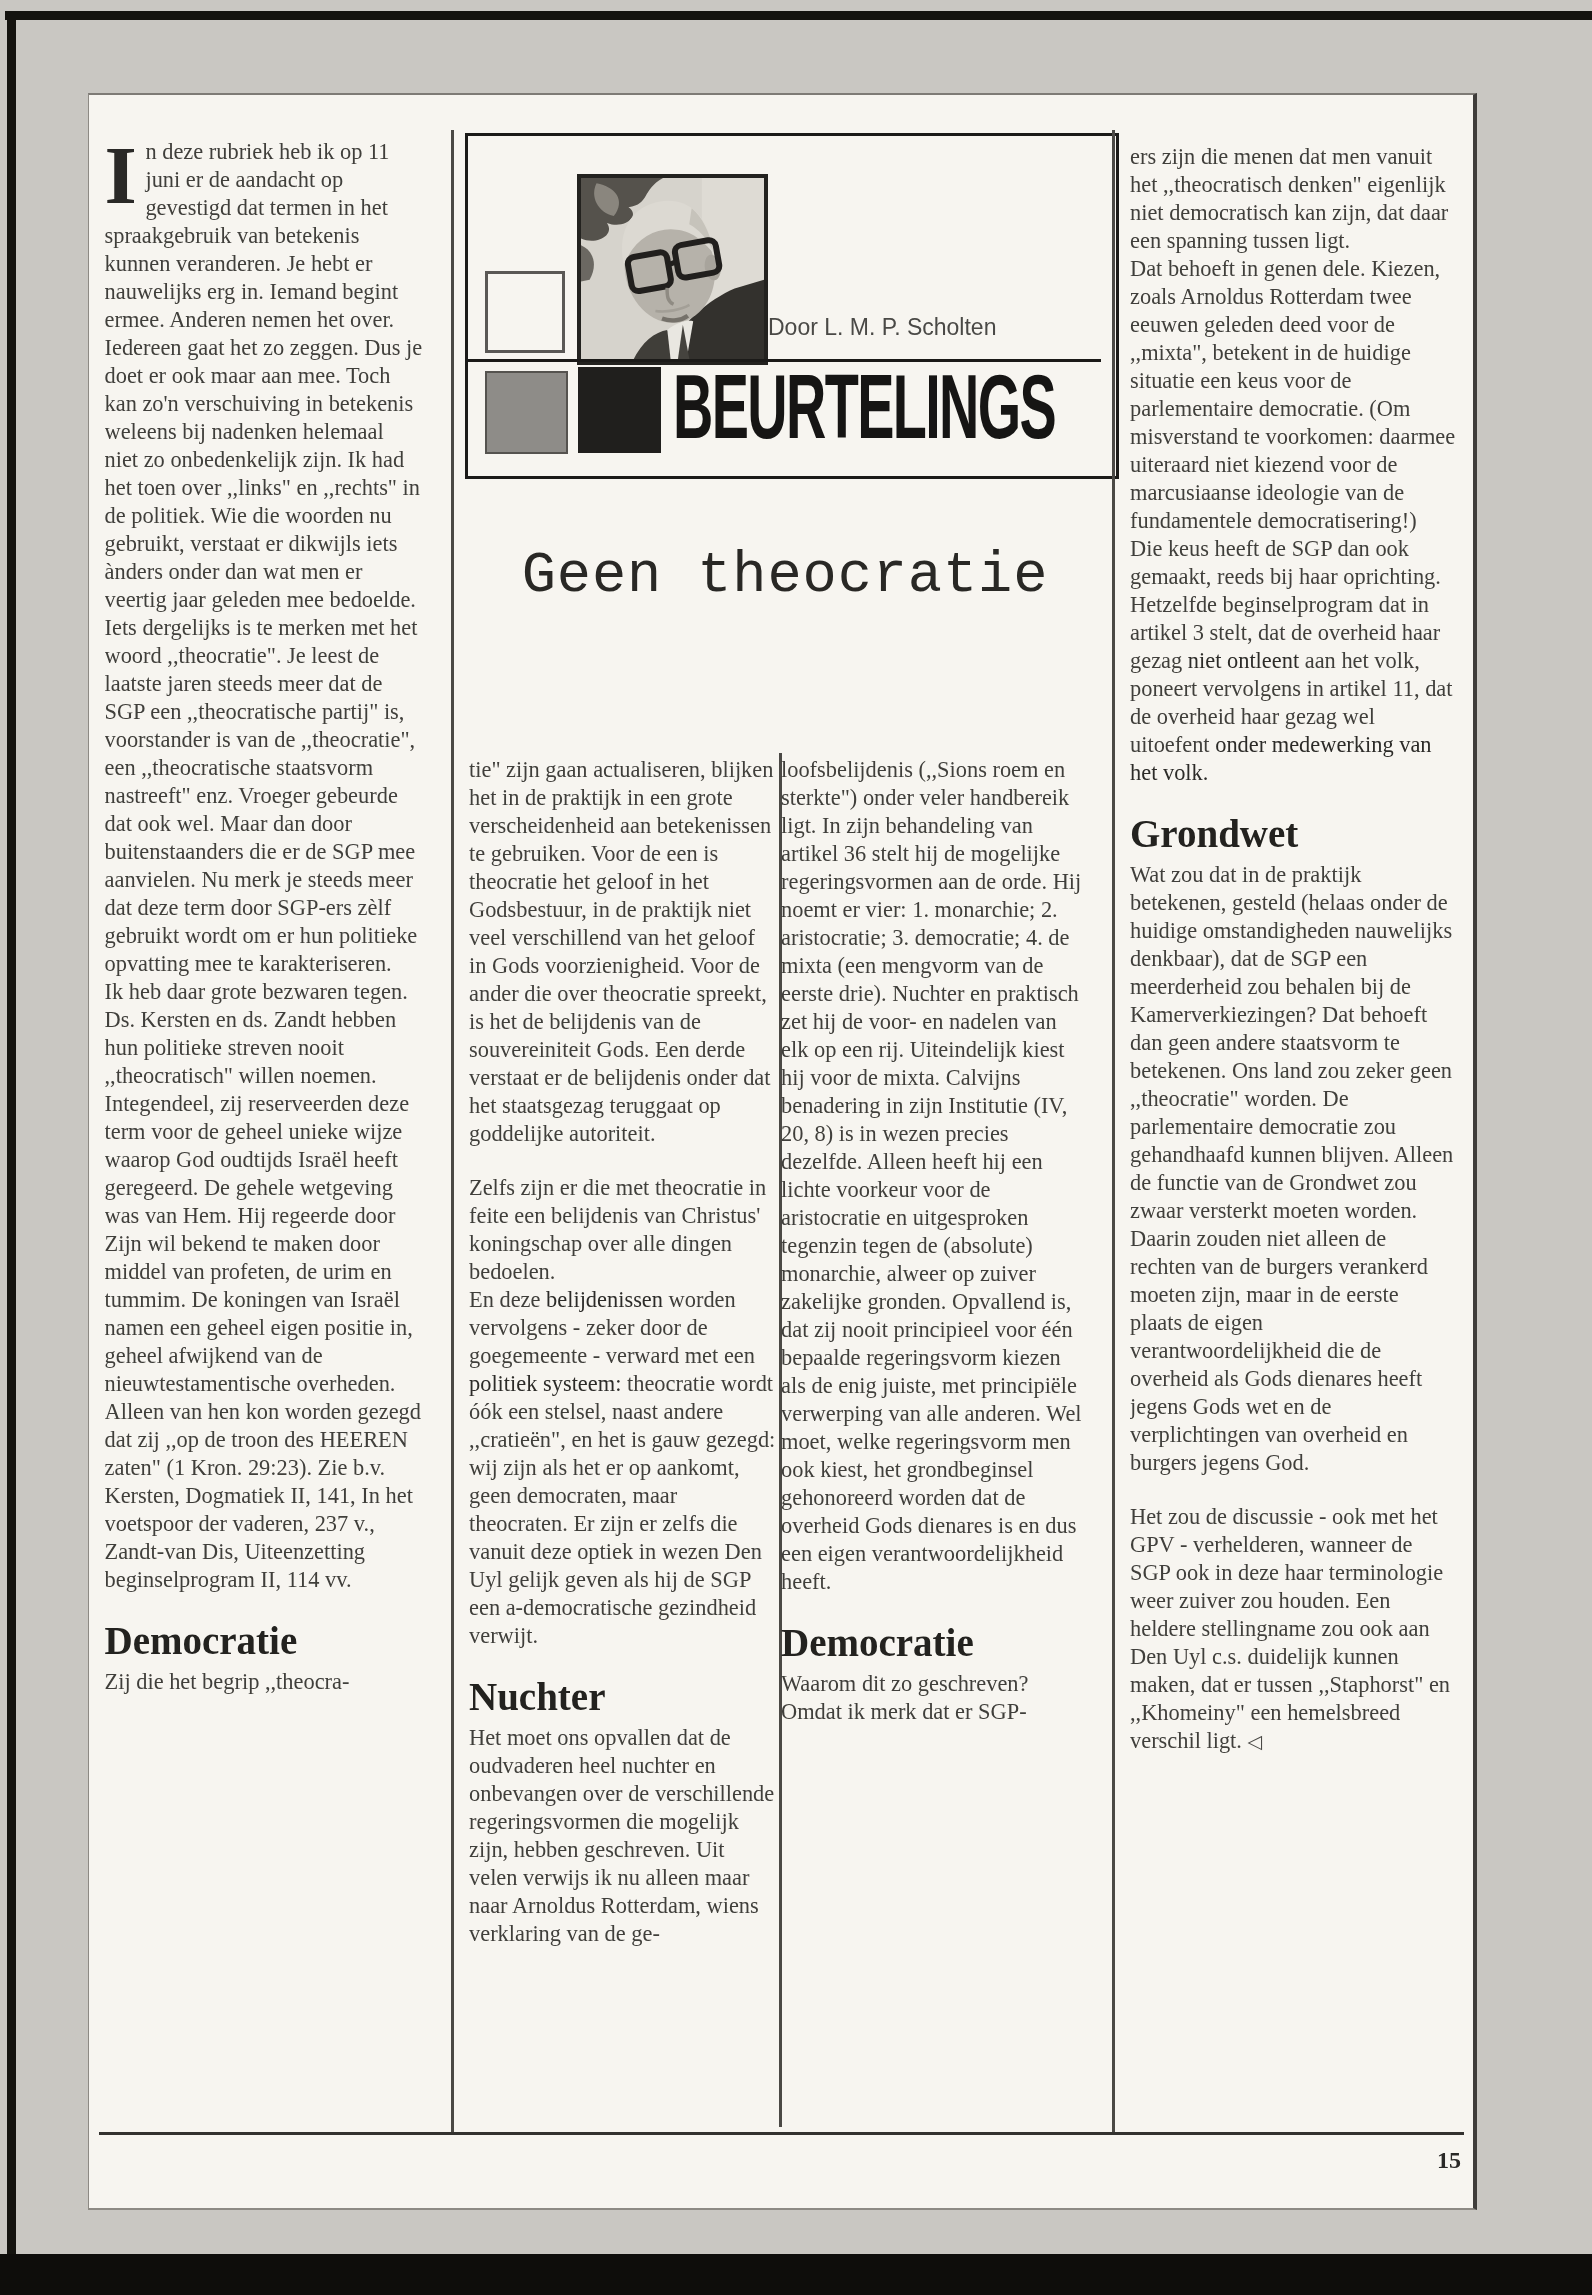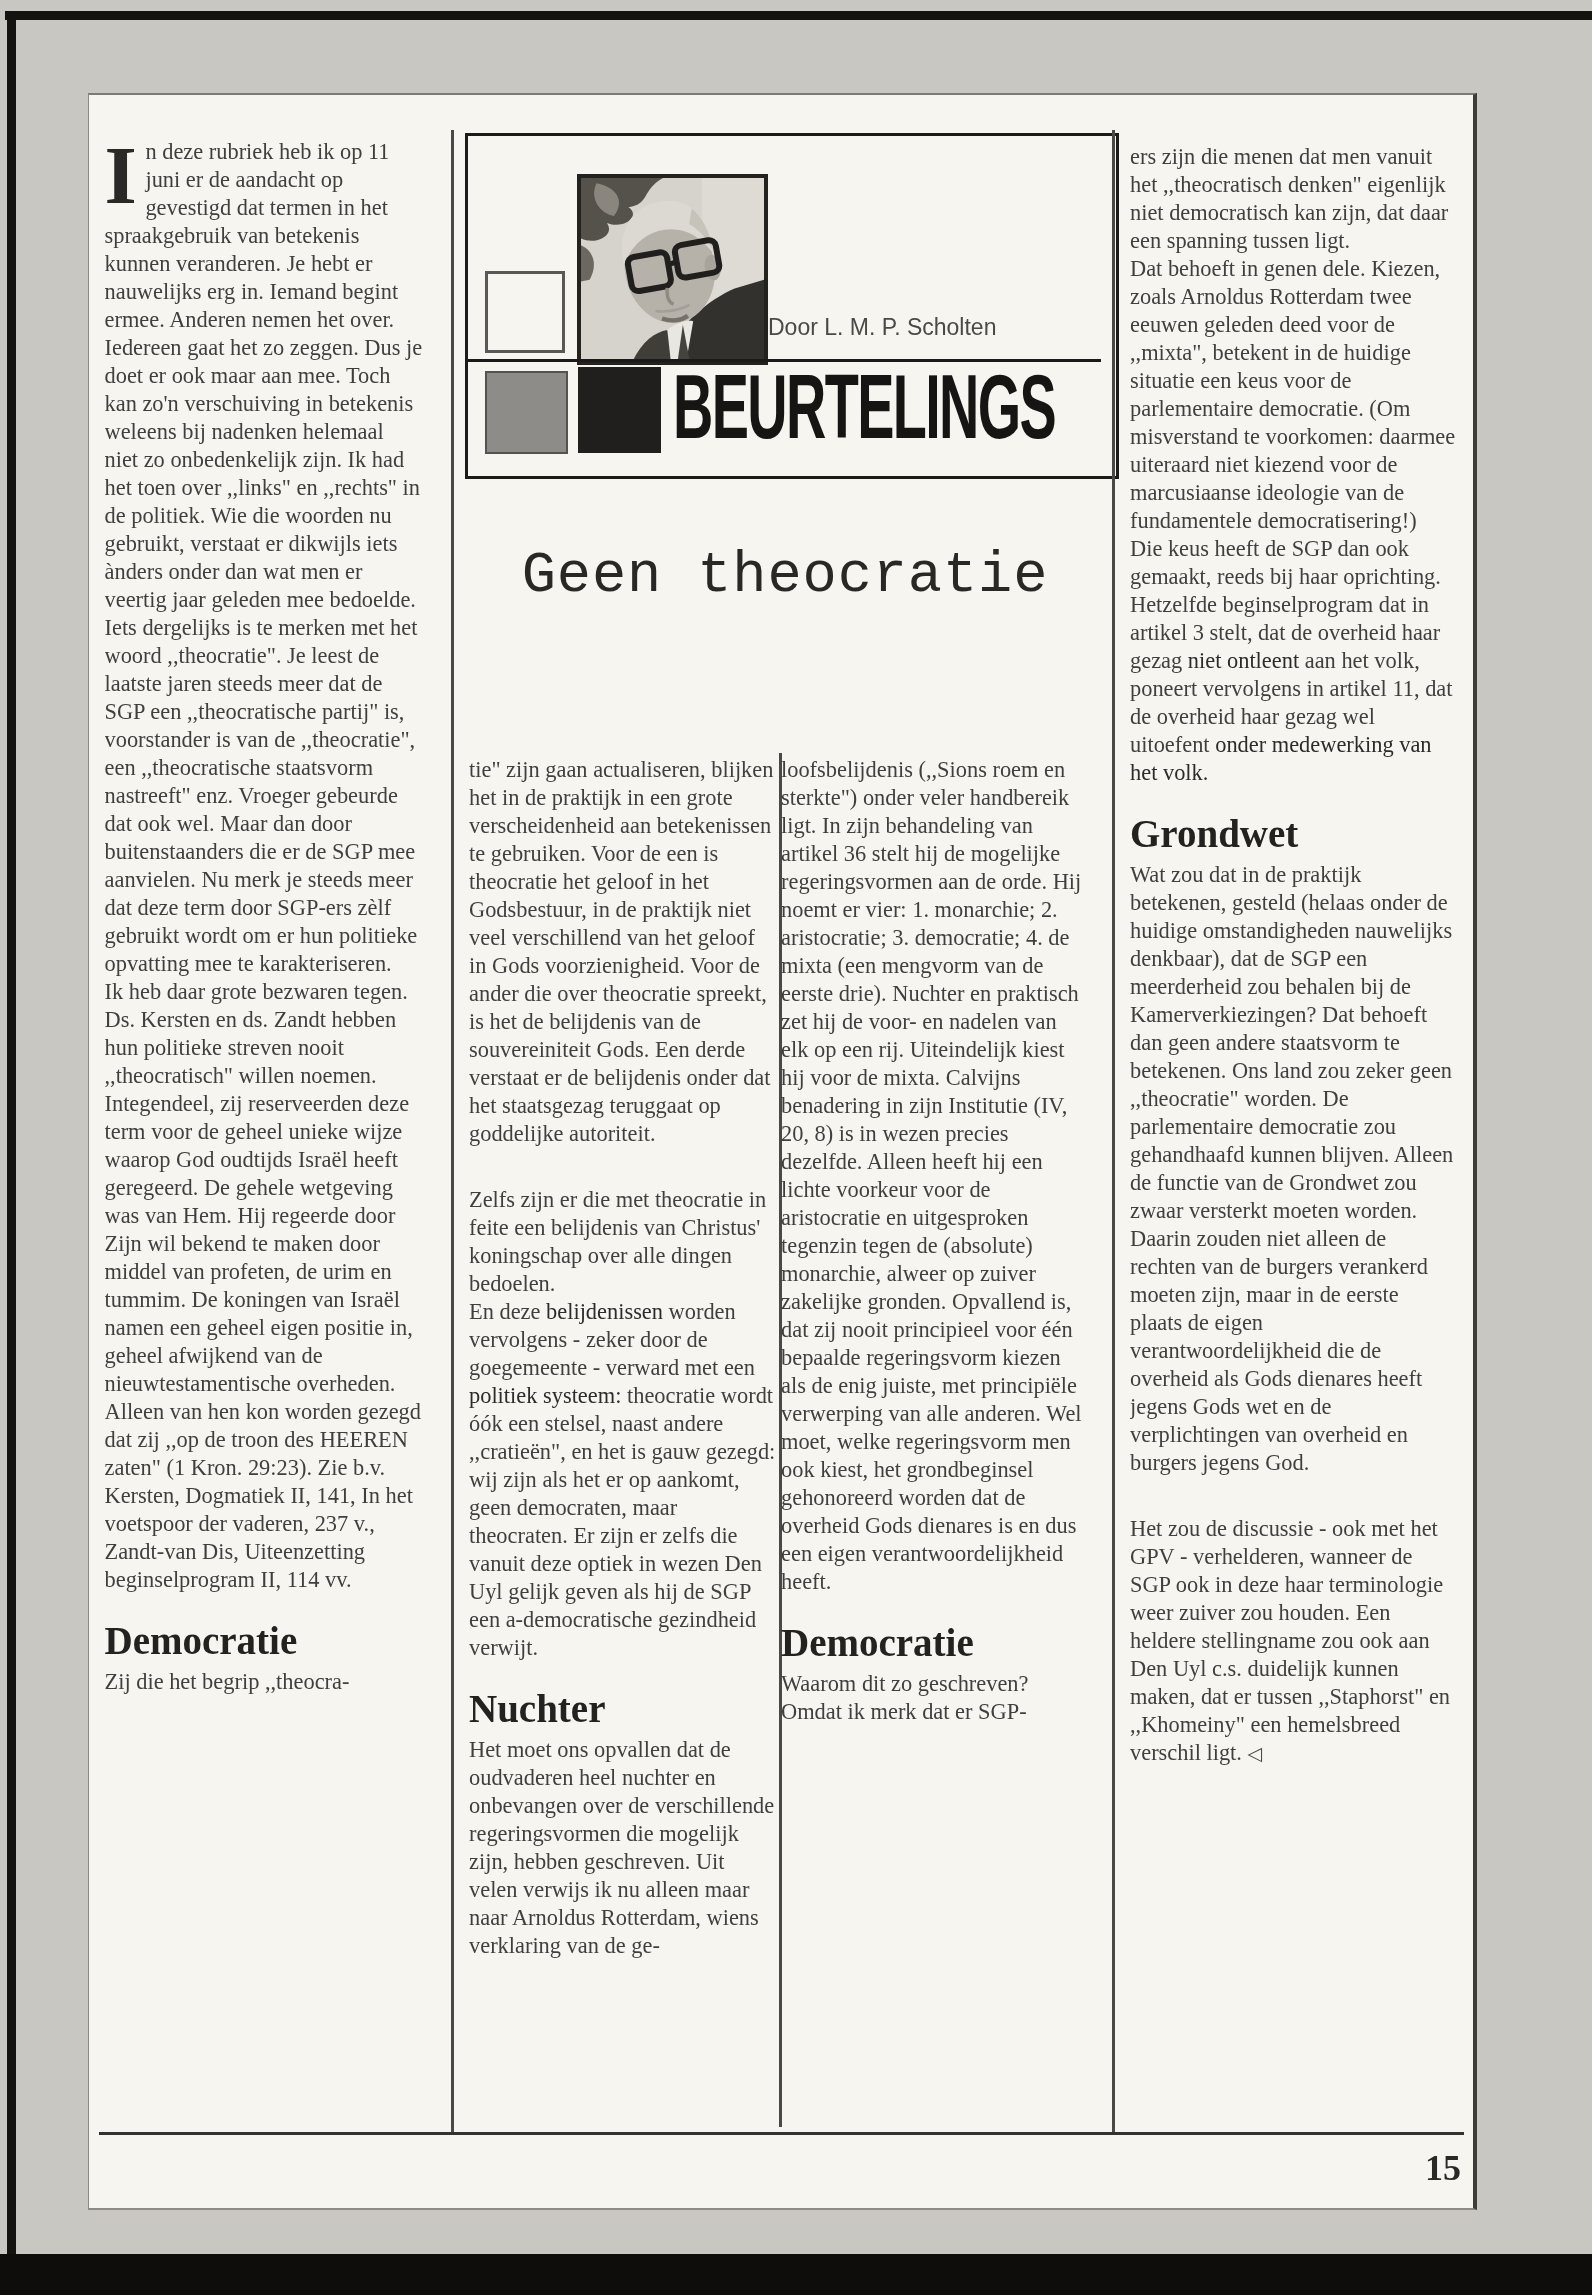--- a/index.html
+++ b/index.html
@@ -12,21 +12,21 @@
   .frame-bottom{position:absolute;left:0;top:2254px;width:1592px;height:41px;background:#0e0d0b;}
 
   
   .page{position:absolute;left:88px;top:93px;width:1384px;height:2113px;
         background:#f7f5f0;border-top:2.6px solid #7e7b76;border-left:1.7px solid #8d8a84;
         border-bottom:2.6px solid #8d8a84;border-right:4.3px solid #3f3d3a;overflow:hidden;}
 
   
   .col{position:absolute;color:#403f3b;font-size:22.4px;line-height:28px;overflow:hidden;}
   .col p.para{margin:0;}
-  .col p.para.gap{margin-top:38px;}
+  .col p.para.gap{margin-top:26px;}
   .col h3.col-heading{margin:29px 0 10.4px 0;font-size:39px;line-height:35px;
         font-weight:bold;color:#23221f;}
   .col .b{font-weight:normal;color:#2c2b28;}
   .dropcap{float:left;font-size:83px;line-height:64px;padding:5.2px 8.6px 0 0;
         font-weight:bold;color:#2a2927;}
   #col1{left:15.5px;top:43px;width:318px;height:1990px;}
   #col2{left:380px;top:661px;width:307px;height:1370px;}
   #col3{left:692px;top:661px;width:307px;height:1370px;}
   #col4{left:1041px;top:48px;width:326px;height:1983px;}
 
@@ -55,21 +55,21 @@
         line-height:86px;letter-spacing:-2.6px;color:#161514;white-space:nowrap;
         transform:scale(0.62,1);transform-origin:left center;}
 
   
   .headline{position:absolute;left:376px;top:449px;width:640px;text-align:center;
         font-family:Liberation Mono, monospace;font-size:57px;color:#292825;
         letter-spacing:0.9px;}
 
   
   .pagenum{position:absolute;left:1294px;top:2052px;width:78px;text-align:right;
-        font-size:36px;font-weight:bold;color:#2a2927;}
+        font-size:24px;font-weight:bold;color:#2a2927;}
   .endmark{font-size:19px;color:#4a4946;}
 </style>
 </head>
 <body>
 
 <div class="frame-top"></div>
 <div class="frame-left"></div>
 <div class="frame-bottom"></div>
 
 <div class="page">

